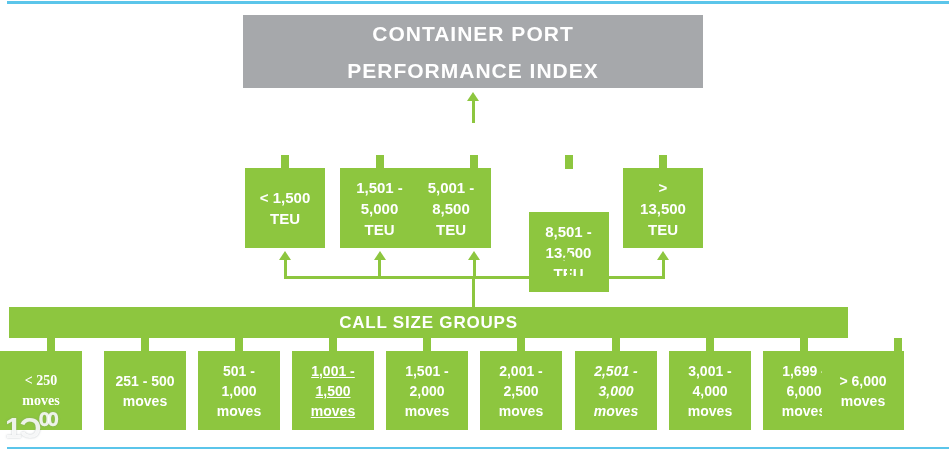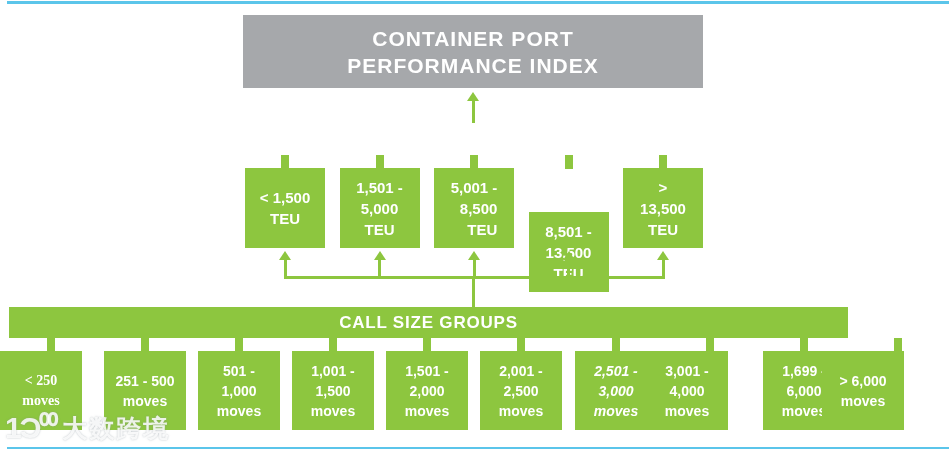--- a/index.html
+++ b/index.html
@@ -8,21 +8,21 @@
     width:949px;height:452px;
     background:#ffffff;
     overflow:hidden;
     font-family:"Liberation Sans",sans-serif;
   }
   .edge-line{position:absolute;background:#5bc5ea;}
   .title-box{
     position:absolute;left:243px;top:15px;width:460px;height:73px;
     background:#a6a8ab;
     display:flex;align-items:center;justify-content:center;text-align:center;
-    color:#ffffff;font-weight:bold;font-size:21px;line-height:27px;
+    color:#ffffff;font-weight:bold;font-size:21px;line-height:37px;
     letter-spacing:1px;white-space:pre-line;
   }
   .group-bar{
     position:absolute;background:#8dc63f;
     display:flex;align-items:center;justify-content:center;
     color:#ffffff;font-weight:bold;font-size:17px;letter-spacing:0.8px;
   }
   .bar-ship{left:243px;top:123px;width:460px;height:32px;}
   .bar-call{left:9px;top:307px;width:839px;height:31px;}
   .gbox{
@@ -71,21 +71,21 @@
   <div class="stub stub-ship" style="left:375.5px;"></div>
   <div class="stub stub-ship" style="left:470px;"></div>
   <div class="stub stub-ship" style="left:564.5px;"></div>
   <div class="stub stub-ship" style="left:659px;"></div>
 
   <div class="gbox ship-box" style="left:245px;">&lt; 1,500
 TEU</div>
   <div class="gbox ship-box" style="left:339.5px;">1,501 -
 5,000
 TEU</div>
-  <div class="gbox ship-box" style="left:434px;text-align:right;">5,001 -
+  <div class="gbox ship-box" style="left:411px;">5,001 -
 8,500
 TEU</div>
   <div class="gbox ship-box" style="left:528.5px;margin-top:44px;">8,501 -
 13,500
 TEU</div>
   <div class="gbox ship-box" style="left:623px;">&gt;
 13,500
 TEU</div>
 
   <div class="arrowhead" style="left:279px;top:251px;"></div>
@@ -114,39 +114,38 @@
   <div class="stub stub-call" style="left:800px;"></div>
   <div class="stub stub-call" style="left:894px;"></div>
 
   <div class="gbox call-box" style="left:0;font-family:Liberation Serif, serif;">&lt; 250
 moves</div>
   <div class="gbox call-box" style="left:104px;">251 - 500
 moves</div>
   <div class="gbox call-box" style="left:198px;">501 -
 1,000
 moves</div>
-  <div class="gbox call-box" style="left:292px;">1,001 -
+  <div class="gbox call-box" style="left:292px;text-decoration:underline;">1,001 -
 1,500
 moves</div>
   <div class="gbox call-box" style="left:386px;">1,501 -
 2,000
 moves</div>
   <div class="gbox call-box" style="left:480px;text-align:center;">2,001 -
 2,500
 moves</div>
   <div class="gbox call-box" style="left:575px;font-style:italic;">2,501 -
 3,000
 moves</div>
-  <div class="gbox call-box" style="left:646px;">3,001 -
+  <div class="gbox call-box" style="left:669px;">3,001 -
 4,000
 moves</div>
   <div class="gbox call-box" style="left:763px;">1,699 -
 6,000
 moves</div>
   <div class="gbox call-box" style="left:822px;">&gt; 6,000
 moves</div>
 
   <div class="watermark">
     <span class="wm-logo">1Ɔ⁰⁰</span>
-    <span class="wm-text">大数跨境</span>
   </div>
 
 </div>
 
 </body></html>

